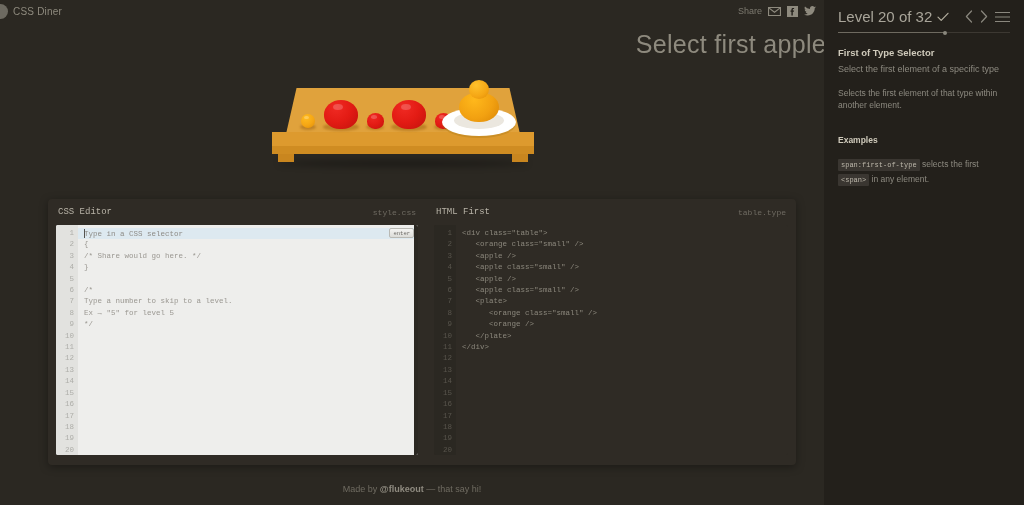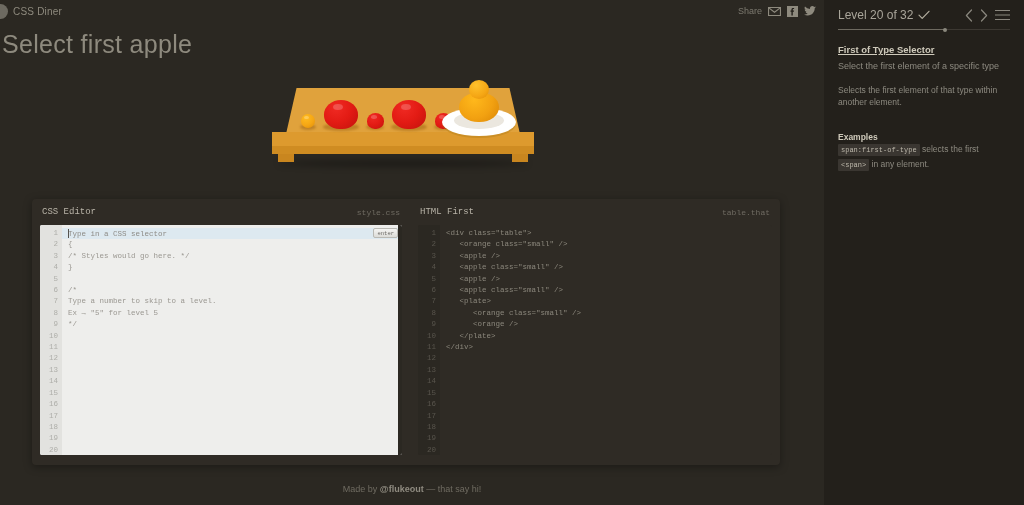--- a/index.html
+++ b/index.html
@@ -29,21 +29,21 @@
   .share-label { font-size: 9px; color: #7d7a70; }
   .share-ico { display: inline-flex; align-items: center; justify-content: center; }
   .share-ico svg { display: block; }
 
   
   .main {
     position: absolute; top: 0; left: 0; width: 824px; height: 505px;
   }
   .level-title {
     position: absolute; top: 30px; left: 2px; width: 824px;
-    text-align: left; font-size: 25px; color: #8e8a7e; font-weight: 400;
+    text-align: right; font-size: 25px; color: #8e8a7e; font-weight: 400;
     letter-spacing: .3px;
   }
 
   
   .board-area {
     position: absolute; top: 82px; left: 0; width: 824px; height: 105px;
   }
   .board {
     position: absolute; left: 272px; top: 0; width: 262px; height: 100px;
   }
@@ -109,21 +109,21 @@
     background: radial-gradient(circle at 38% 26%, #ffb81b 0%, #f2a111 55%, #da8505 100%);
   }
   .plate-orange-top {
     position:absolute; left:27px; top:2px; width:20px; height:19px;
     border-radius:50%;
     background: radial-gradient(circle at 36% 28%, #ffc12c 0%, #f5a614 60%, #de8a06 100%);
   }
 
   
   .editors {
-    position: absolute; left: 32px; top: 199px; width: 748px; height: 266px;
+    position: absolute; left: 48px; top: 199px; width: 748px; height: 266px;
     background: #2f2b25; border-radius: 4px; display: flex;
     box-shadow: 0 2px 8px rgba(0,0,0,.35);
   }
   .panel { position: relative; height: 266px; }
   .panel.css { width: 378px; }
   .panel.html { width: 370px; }
   .panel-head {
     height: 26px; display: flex; align-items: center; justify-content: space-between;
     padding: 0 10px;
   }
@@ -184,43 +184,43 @@
     font-size: 9px; color: #6f6b61;
   }
   .footer b { color: #8f8b80; }
 
   
   .sidebar {
     position: absolute; top: 0; right: 0; width: 200px; height: 505px;
     background: #23201b; padding: 0 14px;
   }
   .side-head { padding-top: 8px; display: flex; align-items: center; justify-content: space-between; }
-  .level-label { font-size: 12px; color: #a9a59a; display: flex; align-items: center; gap: 5px; }
+  .level-label { font-size: 15px; color: #a9a59a; display: flex; align-items: center; gap: 5px; }
   .check-ico { color: #b3ae9f; display: inline-flex; }
   .nav-icons { display: flex; align-items: center; gap: 7px; color: #8a877e; }
   .nav-icons span { cursor: pointer; display: inline-flex; }
   .progress-track {
     margin-top: 7px; height: 1px; background: #3c3832; position: relative;
   }
   .progress-fill { position: absolute; left: 0; top: 0; height: 1px; background: #6e6a60; }
   .progress-dot {
     position: absolute; top: -1.5px; width: 4px; height: 4px; border-radius: 50%;
     background: #8a8madd; background: #8a877d;
   }
 
-  .sel-name { margin-top: 14px; font-size: 9.5px; color: #cfcabb; font-weight: bold; text-decoration: underline; }
+  .sel-name { margin-top: 14px; font-size: 9.5px; color: #cfcabb; font-weight: bold; }
   .sel-desc { margin-top: 5px; font-size: 9px; color: #8d8a80; line-height: 12px; }
   .sel-chip {
     display: inline-block; margin-top: 10px; padding: 3px 7px;
     background: #383430; color: #cfcabb;
     font-family: "Liberation Mono", monospace; font-size: 12px; letter-spacing: .2px;
   }
   .sel-help { margin-top: 12px; font-size: 8.5px; color: #8d8a80; line-height: 12px; }
   .ex-title { margin-top: 24px; font-size: 8.5px; color: #cfcabb; font-weight: bold; }
-  .ex-body { font-size: 8.5px; color: #8d8a80; line-height: 14px; }
+  .ex-body { margin-top: 12px; font-size: 8.5px; color: #8d8a80; line-height: 14px; }
   .code-chip {
     background: #3a3631; color: #bdb8ab;
     font-family: "Liberation Mono", monospace; font-size: 7px;
     padding: 2px 3px; border-radius: 1px;
   }
 </style>
 </head>
 <body>
 
 <div class="app">
@@ -320,21 +320,21 @@
               <div>20</div>
             </div>
           <div class="code-body light">
             <div class="input-line">
               <span class="caret"></span>
               <input class="sel-input" type="text" placeholder="Type in a CSS selector" style="">
               <button class="enter-btn">enter</button>
             </div>
             <div id="css-lines">
                 <div class="code-line">{</div>
-                <div class="code-line">/* Styles would go here. */</div>
+                <div class="code-line">/* Share would go here. */</div>
                 <div class="code-line">}</div>
                 <div class="code-line">&nbsp;</div>
                 <div class="code-line">/*</div>
                 <div class="code-line">Type a number to skip to a level.</div>
                 <div class="code-line">Ex → "5" for level 5</div>
                 <div class="code-line">*/</div>
                 <div class="code-line">&nbsp;</div>
                 <div class="code-line">&nbsp;</div>
                 <div class="code-line">&nbsp;</div>
                 <div class="code-line">&nbsp;</div>
@@ -347,21 +347,21 @@
                 <div class="code-line">&nbsp;</div>
               </div>
           </div>
           <div class="scroll-edge"></div>
         </div>
       </div>
 
       <div class="panel html">
         <div class="panel-head">
           <span class="panel-title">HTML First</span>
-          <span class="panel-file">table.that</span>
+          <span class="panel-file">table.type</span>
         </div>
         <div class="code-wrap dark">
           <div class="gutter dark" id="html-gutter">
               <div>1</div>
               <div>2</div>
               <div>3</div>
               <div>4</div>
               <div>5</div>
               <div>6</div>
               <div>7</div>

